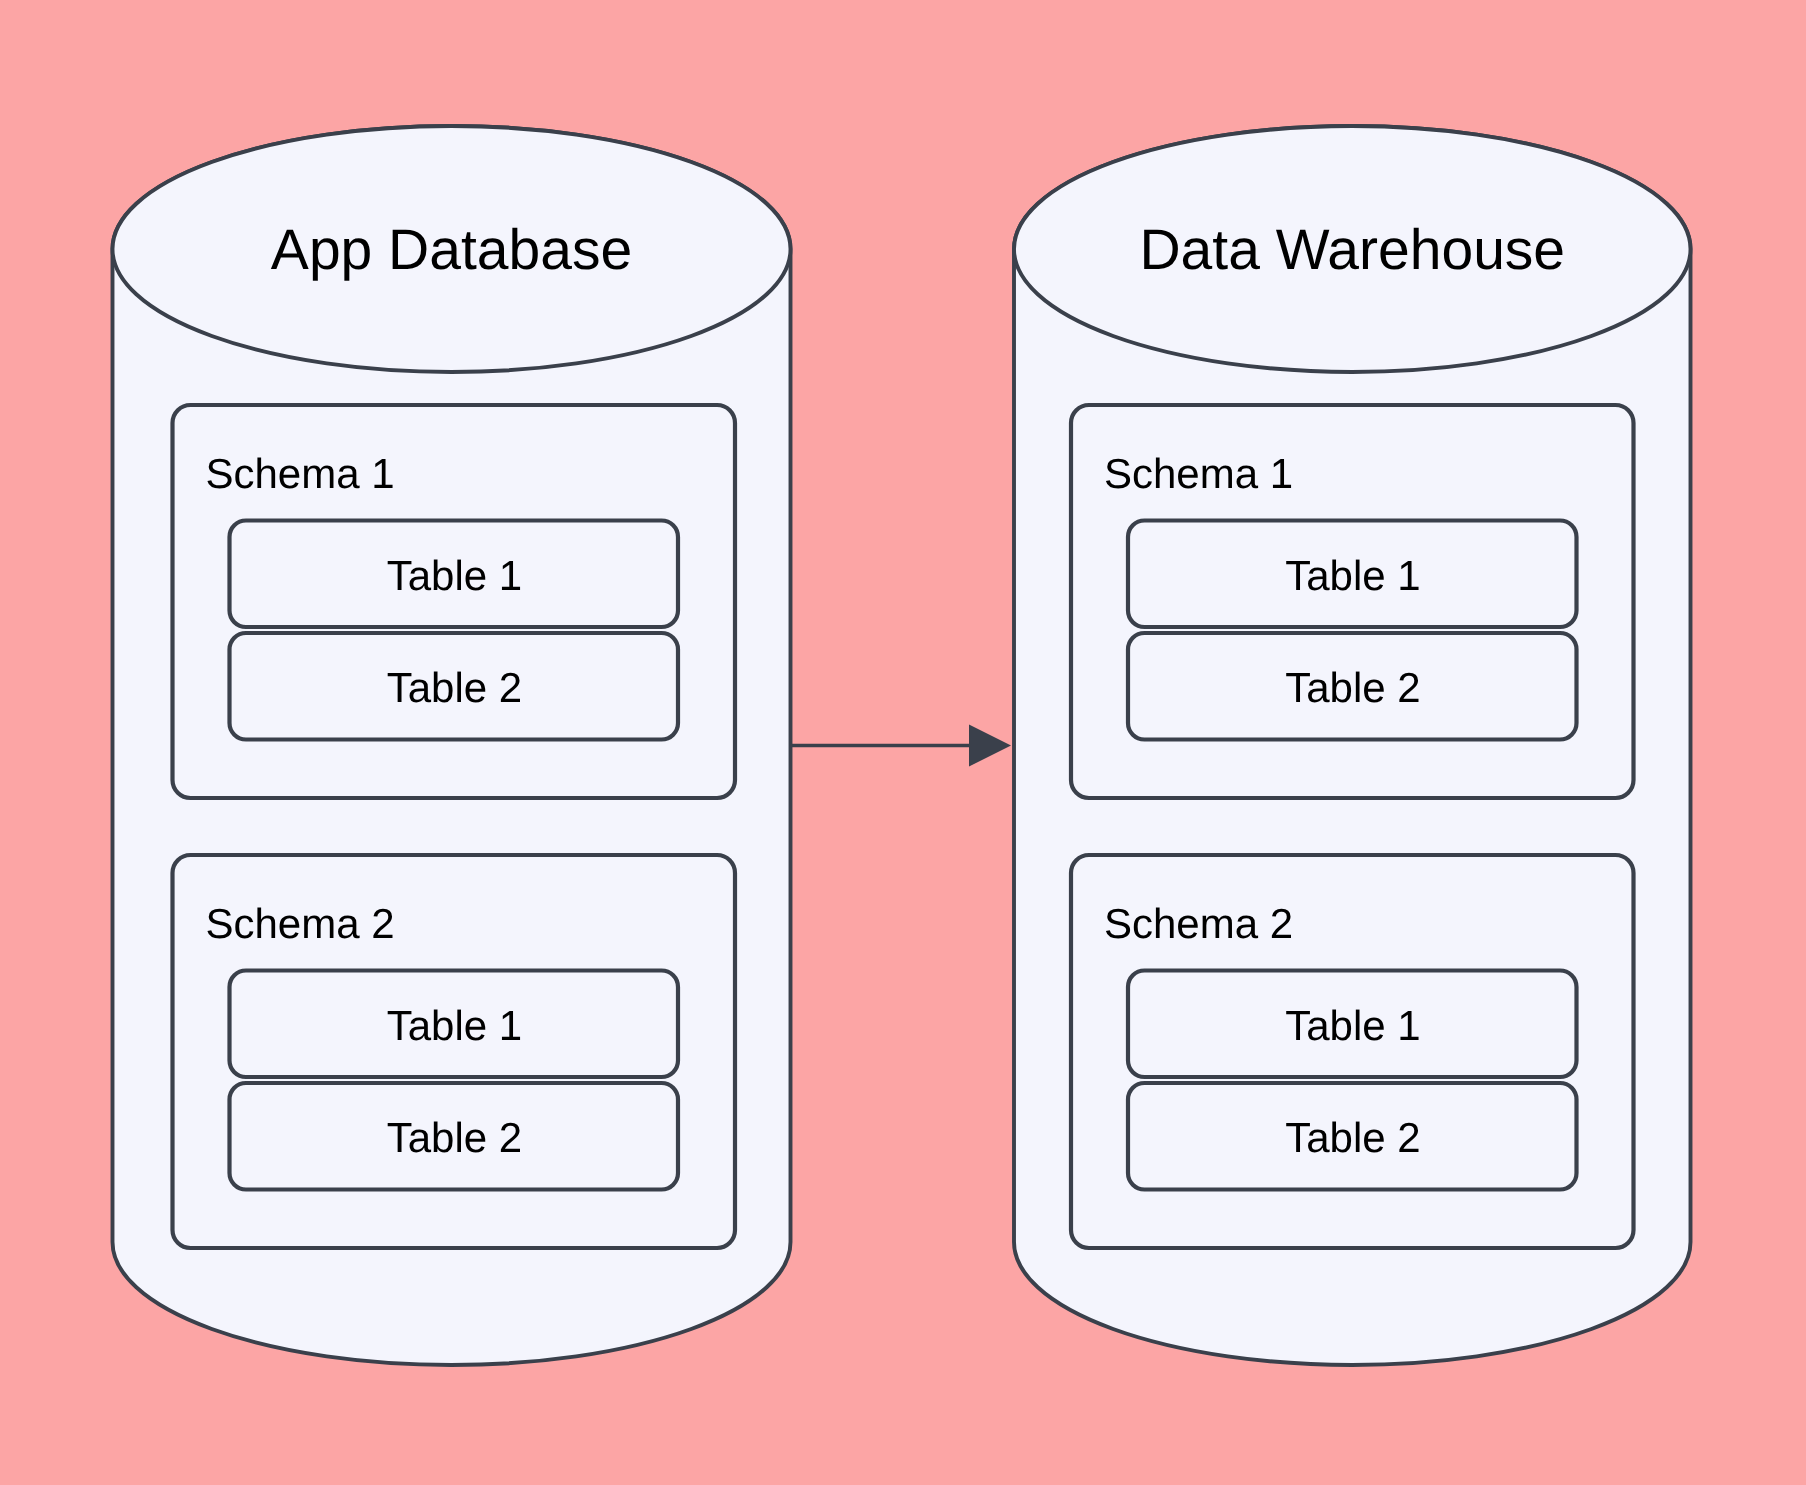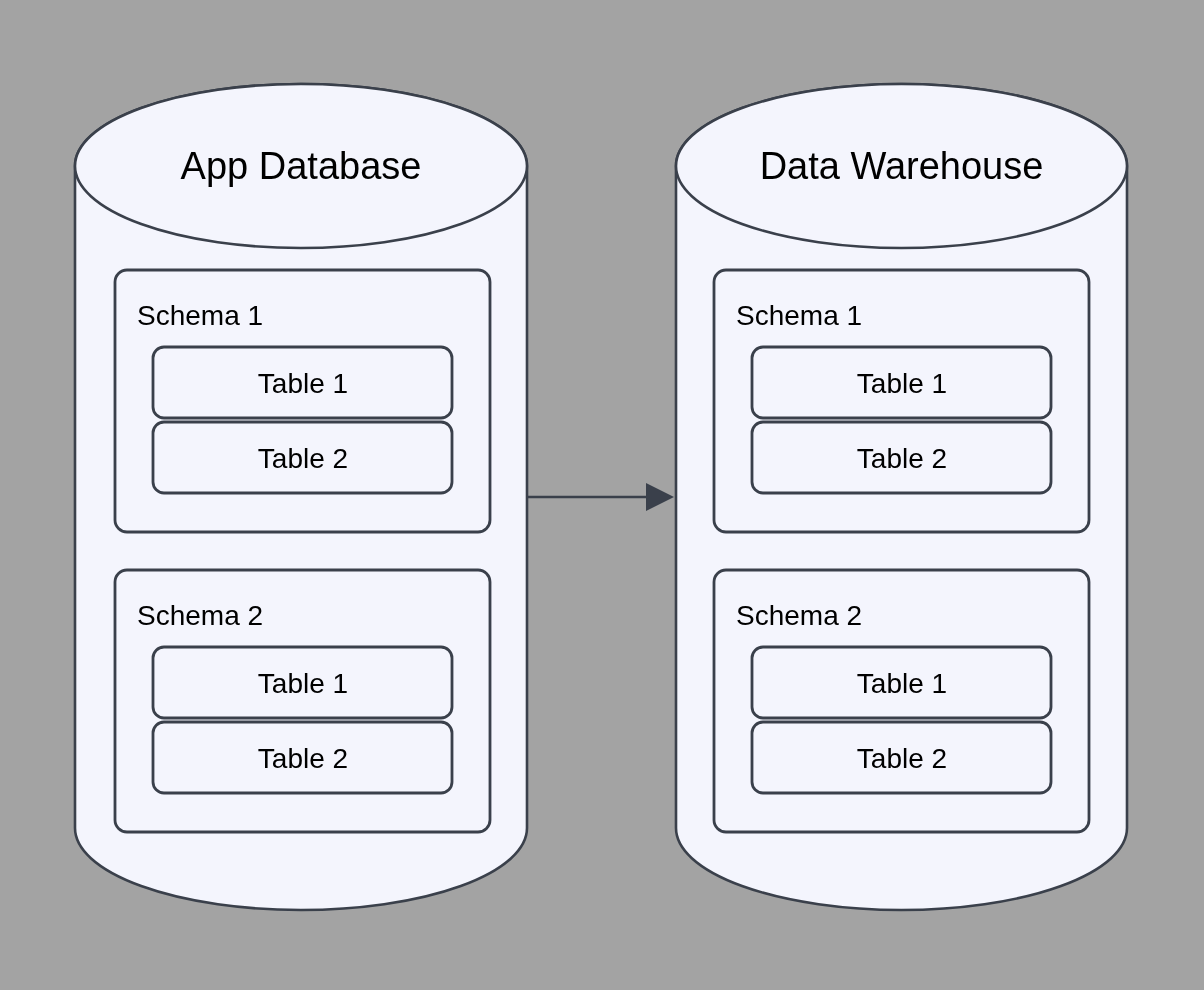--- a/index.html
+++ b/index.html
@@ -8,21 +8,21 @@
     padding: 0;
     background: #ffffff;
   }
   body {
     font-family: "Liberation Sans", sans-serif;
   }
   #canvas {
     position: relative;
     width: 1204px;
     height: 990px;
-    background: #a3a3a3;
+    background: #fca5a5;
     overflow: hidden;
   }
   #diagram-svg {
     position: absolute;
     top: 0;
     left: 0;
     width: 1204px;
     height: 990px;
   }
   .cyl-body,

